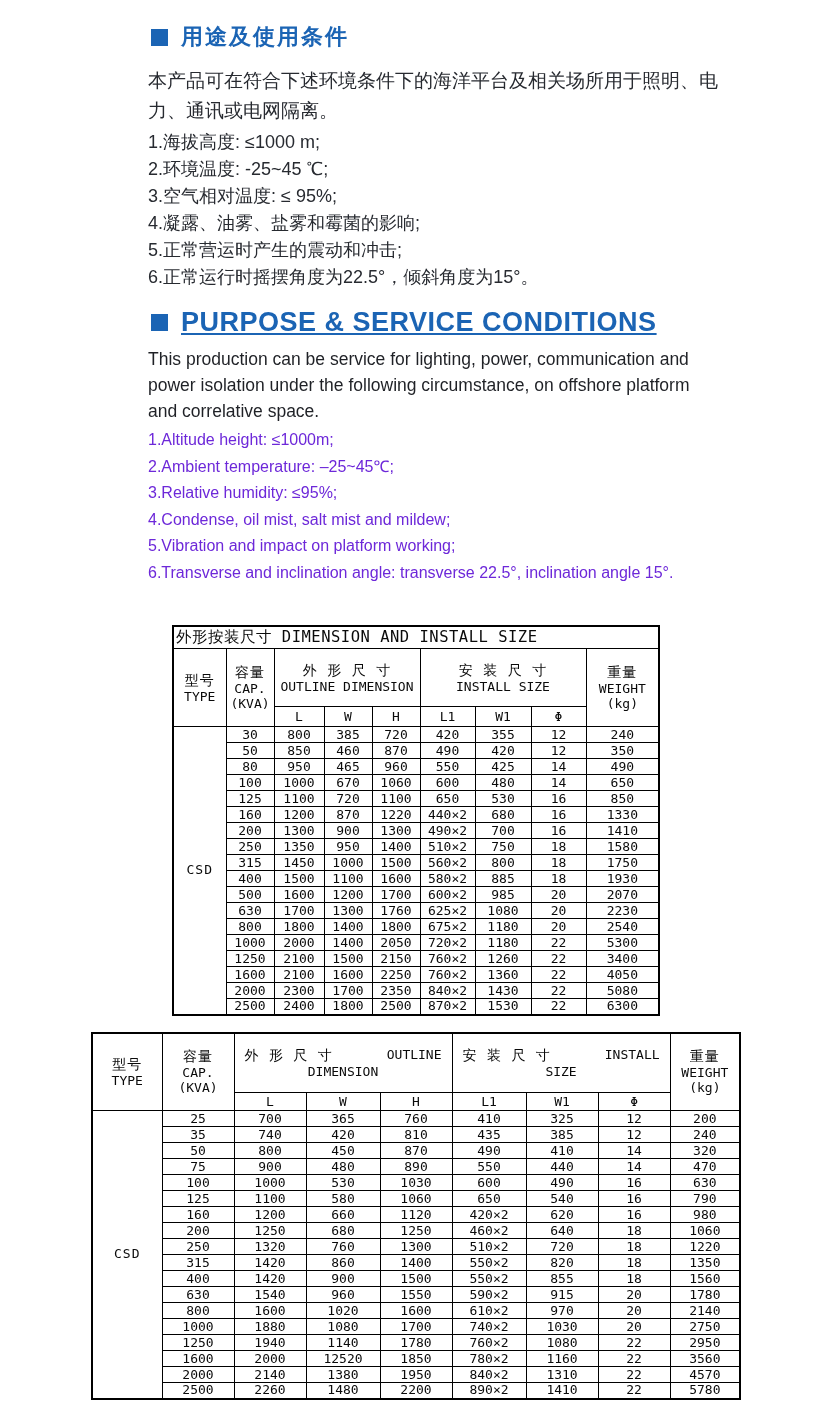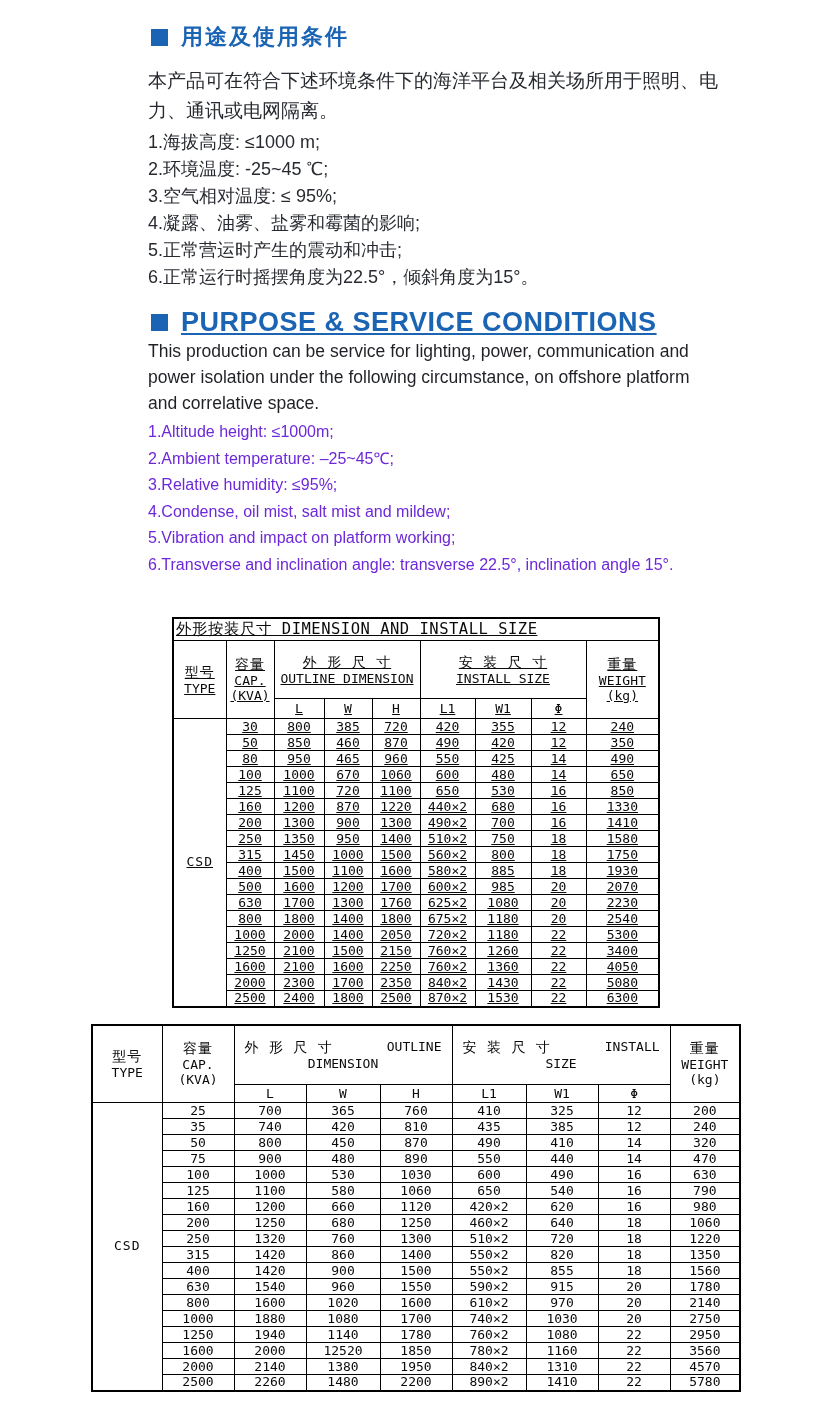--- a/index.html
+++ b/index.html
@@ -19,35 +19,35 @@
   .sq { width: 17px; height: 17px; background: var(--accent); flex: 0 0 auto; margin-left: 3px; }
   .sec-title-cn { font-size: 22px; font-weight: bold; color: var(--accent); letter-spacing: 2px; }
   .sec-title-en { font-size: 27px; font-weight: bold; color: var(--accent); letter-spacing: 0.5px; text-decoration: underline; }
 
   .cn-para { margin-top: 14px; font-size: 19px; line-height: 30px; width: 585px; color: #272a30; }
   .plain-list { list-style: none; }
   .cn-list { margin-top: 3px; }
   .cn-list li { font-size: 18px; line-height: 27px; color: #272a30; }
 
   .en-sec { margin-top: 16px; }
-  .en-para { font-size: 17.5px; line-height: 26px; width: 562px; color: #1f2126; }
+  .en-para { margin-top: 8px; font-size: 17.5px; line-height: 26px; width: 562px; color: #1f2126; }
   .en-list { margin-top: 3px; }
   .en-list li { font-size: 16px; line-height: 26.6px; color: #6d28d9; }
 
   
   table {
     border-collapse: collapse;
     table-layout: fixed;
     font-family: "DejaVu Sans Mono", "Liberation Mono", monospace;
     color: var(--table-ink);
     border: 2px solid #000;
   }
   th, td { border: 1px solid #000; text-align: center; font-weight: normal; padding: 0; }
 
-  #t1 { width: 486px; margin: 38px 9px 0 172px; text-decoration: underline; }
+  #t1 { width: 486px; margin: 38px 9px 0 172px; }
   #t2 { width: 648px; margin: 16px 0 0 91px; }
 
   .tcaption {
     text-align: left; font-size: 15.5px; height: 23px;
     padding-left: 2px; letter-spacing: 0.5px; white-space: nowrap;
   }
   .hmain { height: 58px; padding-left: 46px; }
   .hsub th { height: 20px; font-size: 13px; line-height: 13px; }
   #t2 .hmain { height: 60px; }
   #t2 .hsub th { height: 18px; }

